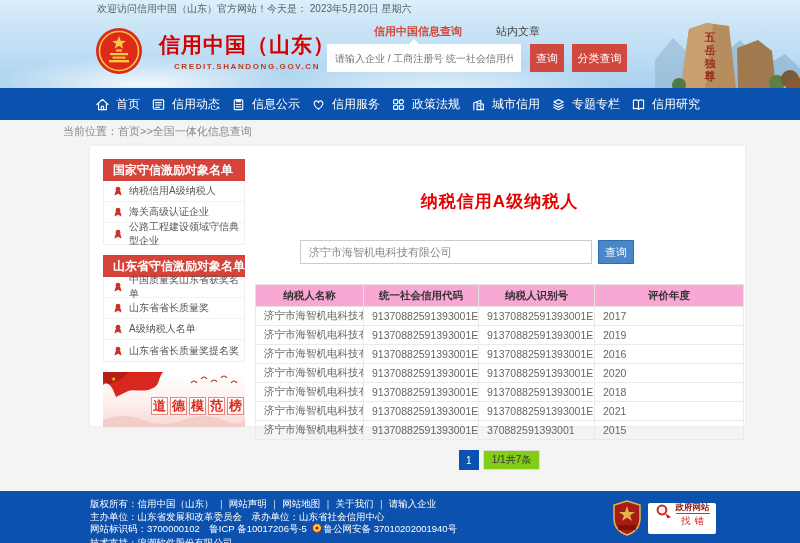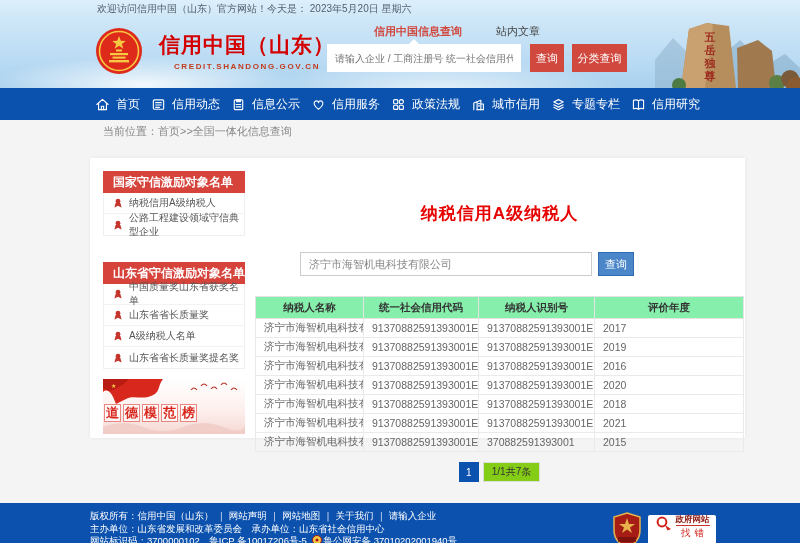--- a/index.html
+++ b/index.html
@@ -35,54 +35,54 @@
   .btn-q{width:34px;margin-left:9px}
   .btn-cat{width:55px;margin-left:8px}
 
   
   .nav{height:32px;background:#0b52ae;display:flex;align-items:center;
     justify-content:space-between;padding:0 100px 0 95px}
   .nav-item{display:flex;align-items:center;gap:6px;color:#fff;font-size:12px}
   .nav-ic{display:flex;align-items:center}
 
   
-  .breadcrumb{height:38px;line-height:22px;background:#f4f4f4;font-size:11px;color:#888;padding-left:103px}
+  .breadcrumb{height:26px;line-height:22px;background:#f4f4f4;font-size:11px;color:#888;padding-left:63px}
   .breadcrumb a{color:#888}
 
   
   .content-region{height:345px;background:#f4f4f4}
   .panel{width:655px;height:280px;margin-left:90px;background:#fff;display:flex;
     box-shadow:0 0 4px rgba(0,0,0,.05)}
   .sidebar{width:155px;padding:13px 0 0 13px;flex:none}
   .side-header{height:22px;line-height:22px;background:#d5433b;color:#fff;
     font-size:12px;font-weight:bold;padding-left:10px}
-  .side-header.second{margin-top:26px}
+  .side-header.second{margin-top:10px}
   .side-list{border:1px solid #efefef;border-top:none}
   .side-item{display:flex;align-items:center;gap:6px;height:21px;padding-left:9px;
     font-size:10px;color:#555;border-bottom:1px solid #f3f3f3}
   .side-item:last-child{border-bottom:none}
   .medal{display:flex;flex:none}
   .banner{position:relative;width:142px;height:55px;margin-top:10px;cursor:pointer;
     background:linear-gradient(180deg,#ffffff 0%,#fdf0ee 55%,#f6d9d4 100%);overflow:hidden}
-  .banner-text{position:absolute;left:0;right:11px;top:24px;text-align:left}
+  .banner-text{position:absolute;left:0;right:0;top:24px;text-align:right}
   .banner-text span{display:inline-block;font-size:13px;font-weight:bold;color:#d8281e;
     border:1px solid rgba(216,40,30,.55);background:rgba(255,255,255,.65);
     padding:0 1px;margin:0 1px;line-height:16px}
 
   .main{flex:1;margin-left:10px;padding-right:10px}
   .page-title{margin-top:44px;text-align:center;font-size:17px;font-weight:bold;
     color:#e60000;letter-spacing:1px}
   .query-row{margin-top:27px;margin-left:45px;display:flex;align-items:center}
   .q-input{width:292px;height:24px;border:1px solid #ccc;padding:0 8px;font-size:11px;
     color:#888;outline:none;font-family:inherit}
   .btn-blue{width:36px;height:24px;margin-left:6px;background:#4a86c8;border:1px solid #2f6cb3;
     color:#fff;font-size:11px;cursor:pointer;font-family:inherit}
 
   .result-table{margin-top:20px;width:488px;border-collapse:collapse;font-size:10.5px;table-layout:fixed}
-  .result-table th{background:#86efac;border:1px solid #e3e3e3;height:22px;color:#333;
+  .result-table th{background:#f9a8d4;border:1px solid #e3e3e3;height:22px;color:#333;
     font-weight:bold;text-align:center}
   .result-table td{border:1px solid #eaeaea;height:19px;color:#666;padding-left:8px;
     text-align:left;overflow:hidden;white-space:nowrap}
   .result-table th:nth-child(1),.result-table td:nth-child(1){width:108px}
   .result-table th:nth-child(2),.result-table td:nth-child(2){width:115px}
   .result-table th:nth-child(3),.result-table td:nth-child(3){width:116px}
   .result-table th:nth-child(4),.result-table td:nth-child(4){width:149px}
 
   .pagination{margin-top:10px;display:flex;justify-content:center;align-items:center}
   .page-num{width:20px;height:20px;background:#0b52ae;color:#fff;font-size:10px;
@@ -252,20 +252,29 @@
             <div class="side-header">国家守信激励对象名单</div>
             <div class="side-list">
               <a class="side-item">
                 <span class="medal">
                   <svg width="10" height="10" viewBox="0 0 10 10" fill="#c5352c">
                     <circle cx="5" cy="3.2" r="2.4"></circle>
                     <path d="M2.6 5 L1.4 9.4 L5 7.8 L8.6 9.4 L7.4 5 Z"></path>
                   </svg>
                 </span>
                 <span>纳税信用A级纳税人</span>
+              </a>
+              <a class="side-item">
+                <span class="medal">
+                  <svg width="10" height="10" viewBox="0 0 10 10" fill="#c5352c">
+                    <circle cx="5" cy="3.2" r="2.4"></circle>
+                    <path d="M2.6 5 L1.4 9.4 L5 7.8 L8.6 9.4 L7.4 5 Z"></path>
+                  </svg>
+                </span>
+                <span>海关高级认证企业</span>
               </a>
               <a class="side-item">
                 <span class="medal">
                   <svg width="10" height="10" viewBox="0 0 10 10" fill="#c5352c">
                     <circle cx="5" cy="3.2" r="2.4"></circle>
                     <path d="M2.6 5 L1.4 9.4 L5 7.8 L8.6 9.4 L7.4 5 Z"></path>
                   </svg>
                 </span>
                 <span>公路工程建设领域守信典型企业</span>
               </a>

